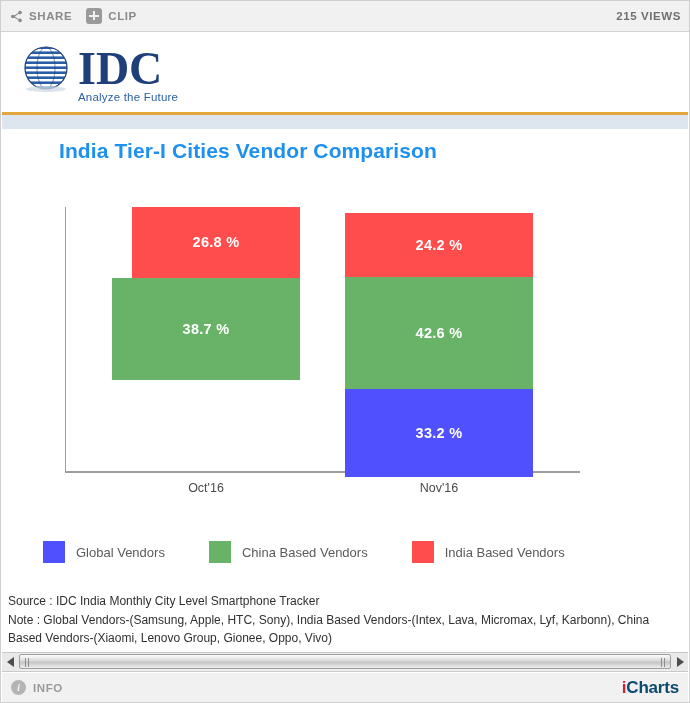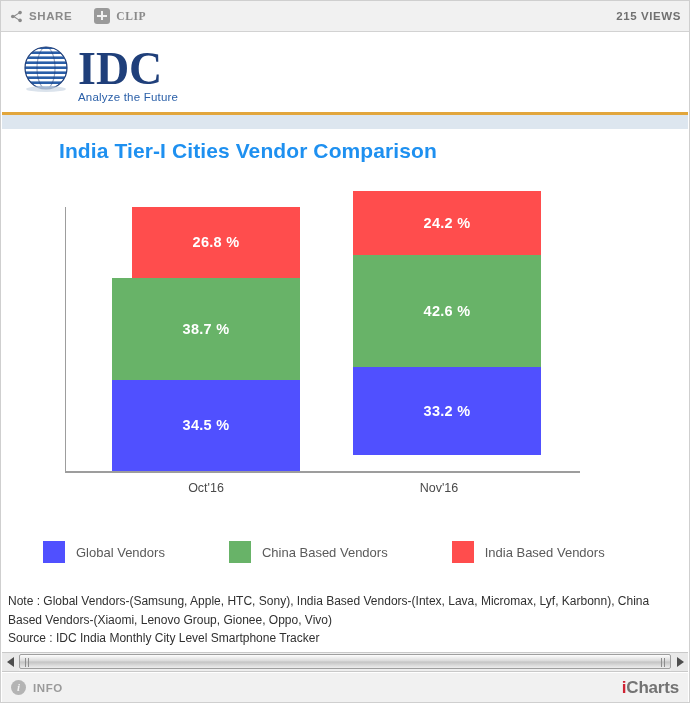--- a/index.html
+++ b/index.html
@@ -33,21 +33,21 @@
     align-items: center;
     padding: 0 10px 1px 9px;
   }
   .tb-btn {
     display: flex;
     align-items: center;
     gap: 6px;
     cursor: pointer;
     user-select: none;
   }
-  .tb-btn + .tb-btn { margin-left: 22px; font-family: Liberation Serif, serif; }
+  .tb-btn + .tb-btn { margin-left: 14px; }
   .tb-label {
     font-size: 11.5px;
     font-weight: bold;
     letter-spacing: .6px;
     color: #8a8a8a;
   }
   .share-icon { width: 13px; height: 13px; display:block; }
   .clip-icon {
     width: 16px; height: 16px;
     background: #9a9a9a;
@@ -191,21 +191,21 @@
     width: 686px;
     display: flex;
     align-items: flex-start;
     padding-left: 41px;
   }
   .legend-item {
     display: flex;
     align-items: center;
     gap: 11px;
   }
-  .legend-item + .legend-item { margin-left: 64px; }
+  .legend-item + .legend-item { margin-left: 44px; }
   .swatch {
     width: 22px; height: 22px;
     display: block;
   }
   .legend-label {
     font-size: 13px;
     color: #5a5a5a;
   }
 
   
@@ -303,21 +303,21 @@
     letter-spacing: .6px;
     color: #9a9a9a;
   }
   .brand {
     margin-left: auto;
     font-size: 17px;
     font-weight: bold;
     letter-spacing: -.2px;
   }
   .brand-i { color: #cf2233; }
-  .brand-rest { color: #737373; }
+  .brand-rest { color: #0c4a6e; }
 </style>
 </head>
 <body>
 
 <div id="app">
 
   <div class="toolbar">
 
     <div class="tb-btn">
       <span class="share-icon">
@@ -379,25 +379,24 @@
 
     <div class="chart-title">India Tier-I Cities Vendor Comparison</div>
 
     <div class="plot">
       <div class="axis-y"></div>
       <div class="axis-x"></div>
 
       <div class="bar" style="left:110px; top:78px; height:264px;">
         <div class="seg" style="background:#ff4d4d; height:26.8%;margin-left:20px;">26.8 %</div>
         <div class="seg" style="background:#68b368; height:38.7%;">38.7 %</div>
-        <div class="seg" style="background:#5050ff; height:34.5%;">34.5 %</div>
       </div>
       <div class="xtick" style="left:110px;">Oct'16</div>
 
-      <div class="bar" style="left:343px; top:62px; height:264px;margin-left:8px;">
+      <div class="bar" style="left:343px; top:84px; height:264px;">
         <div class="seg" style="background:#ff4d4d; height:24.2%;">24.2 %</div>
         <div class="seg" style="background:#68b368; height:42.6%;">42.6 %</div>
         <div class="seg" style="background:#5050ff; height:33.2%;">33.2 %</div>
       </div>
       <div class="xtick" style="left:343px;">Nov'16</div>
     </div>
 
     <div class="legend">
       <div class="legend-item">
         <span class="swatch" style="background:#5050ff;"></span>
@@ -408,22 +407,22 @@
         <span class="legend-label">China Based Vendors</span>
       </div>
       <div class="legend-item">
         <span class="swatch" style="background:#ff4d4d;"></span>
         <span class="legend-label">India Based Vendors</span>
       </div>
     </div>
   </div>
 
   <div class="notes">
+    <div class="note-line">Source : IDC India Monthly City Level Smartphone Tracker</div>
     <div class="note-line note-wrap">Note : Global Vendors-(Samsung, Apple, HTC, Sony), India Based Vendors-(Intex, Lava, Micromax, Lyf, Karbonn), China Based Vendors-(Xiaomi, Lenovo Group, Gionee, Oppo, Vivo)</div>
-    <div class="note-line">Source : IDC India Monthly City Level Smartphone Tracker</div>
   </div>
 
   <div class="hscroll">
     <div class="sb-arrow">
       <svg width="8" height="10" viewBox="0 0 8 10" aria-hidden="true">
         <polygon points="7,0 7,10 0,5" fill="#4d4d4d"></polygon>
       </svg>
     </div>
     <div class="sb-track">
       <div class="sb-thumb">

